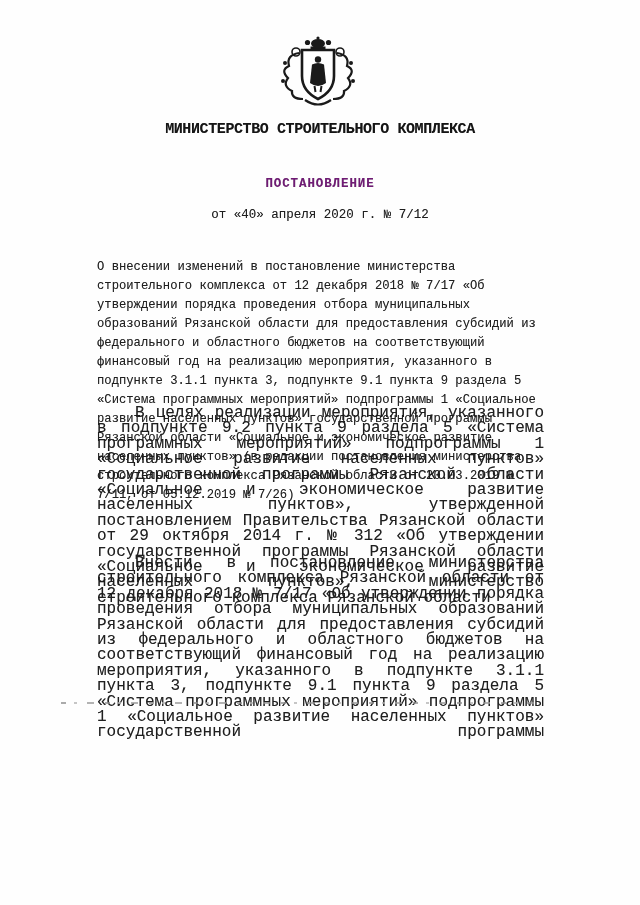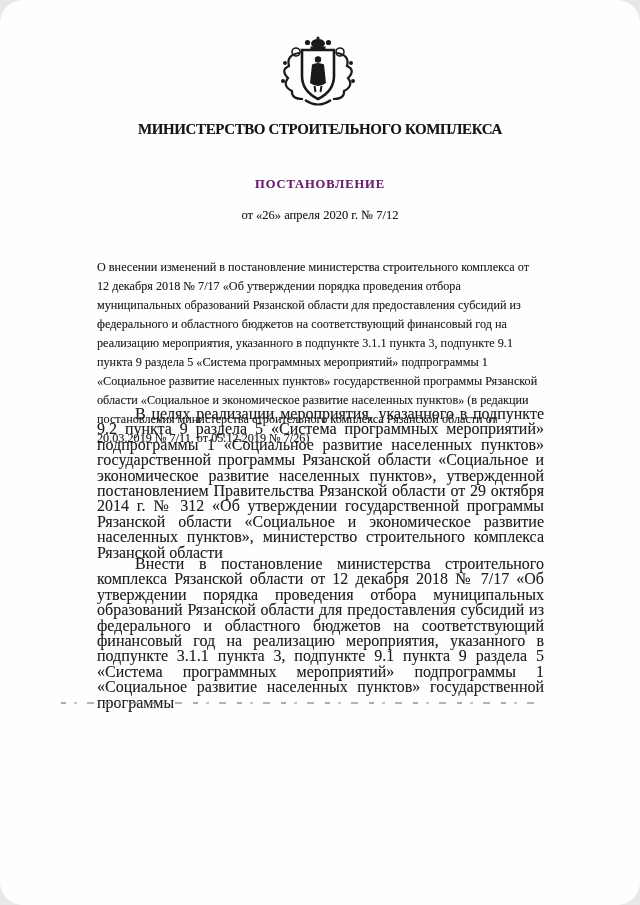--- a/index.html
+++ b/index.html
@@ -6,25 +6,24 @@
     margin: 0;
     padding: 0;
     background: #e8e8e8;
   }
   .page {
     position: relative;
     width: 640px;
     height: 905px;
     margin: 0 auto;
     background: #fefefe;
-    font-family: Liberation Serif, serif;
+    font-family: Liberation Mono, monospace;
     color: #222;
     overflow: hidden;
     text-shadow: 0 0 0.4px rgba(0,0,0,0.35);
-    border-radius: 23px;
   }
   .emblem {
     position: absolute;
     top: 36px;
     left: 268px;
     width: 100px;
     height: 78px;
   }
   .ministry-title {
     position: absolute;
@@ -143,21 +142,21 @@
     </svg>
   </div>
 
   <div class="ministry-title">
     <div>МИНИСТЕРСТВО СТРОИТЕЛЬНОГО КОМПЛЕКСА</div>
   </div>
 
   <div class="doc-type">ПОСТАНОВЛЕНИЕ</div>
 
   <div class="date-line">
-    <span>от  «26» апреля 2020 г.</span>
+    <span>от  «40» апреля 2020 г.</span>
     <span class="num">№ 7/12</span>
   </div>
 
   <div class="subject">О внесении изменений в постановление министерства строительного комплекса от  12 декабря 2018 № 7/17 «Об утверждении порядка проведения отбора муниципальных образований Рязанской области для предоставления субсидий из федерального и областного бюджетов на соответствующий финансовый год на реализацию мероприятия, указанного в подпункте 3.1.1 пункта 3, подпункте 9.1 пункта 9 раздела 5 «Система программных мероприятий» подпрограммы 1 «Социальное развитие населенных пунктов» государственной программы Рязанской области «Социальное и экономическое развитие населенных пунктов» (в редакции постановления министерства строительного комплекса Рязанской области от 20.03.2019 № 7/11, от 05.12.2019 № 7/26)</div>
 
   <div class="para para-intro">В целях реализации мероприятия, указанного в подпункте 9.2 пункта 9 раздела 5 «Система программных мероприятий» подпрограммы 1 «Социальное развитие населенных пунктов» государственной программы Рязанской области «Социальное и экономическое развитие населенных пунктов», утвержденной постановлением Правительства Рязанской области от 29 октября 2014 г. № 312 «Об утверждении государственной программы Рязанской области «Социальное и экономическое развитие населенных пунктов», министерство строительного комплекса Рязанской области</div>
 
 
   <div class="para para-order">Внести в постановление министерства строительного комплекса Рязанской области от 12 декабря 2018 № 7/17 «Об утверждении порядка проведения отбора муниципальных образований Рязанской области для предоставления субсидий из федерального и областного бюджетов на соответствующий финансовый год на реализацию мероприятия, указанного в подпункте 3.1.1 пункта 3, подпункте 9.1 пункта 9 раздела 5 «Система программных мероприятий» подпрограммы 1 «Социальное развитие населенных пунктов» государственной программы</div>
 

